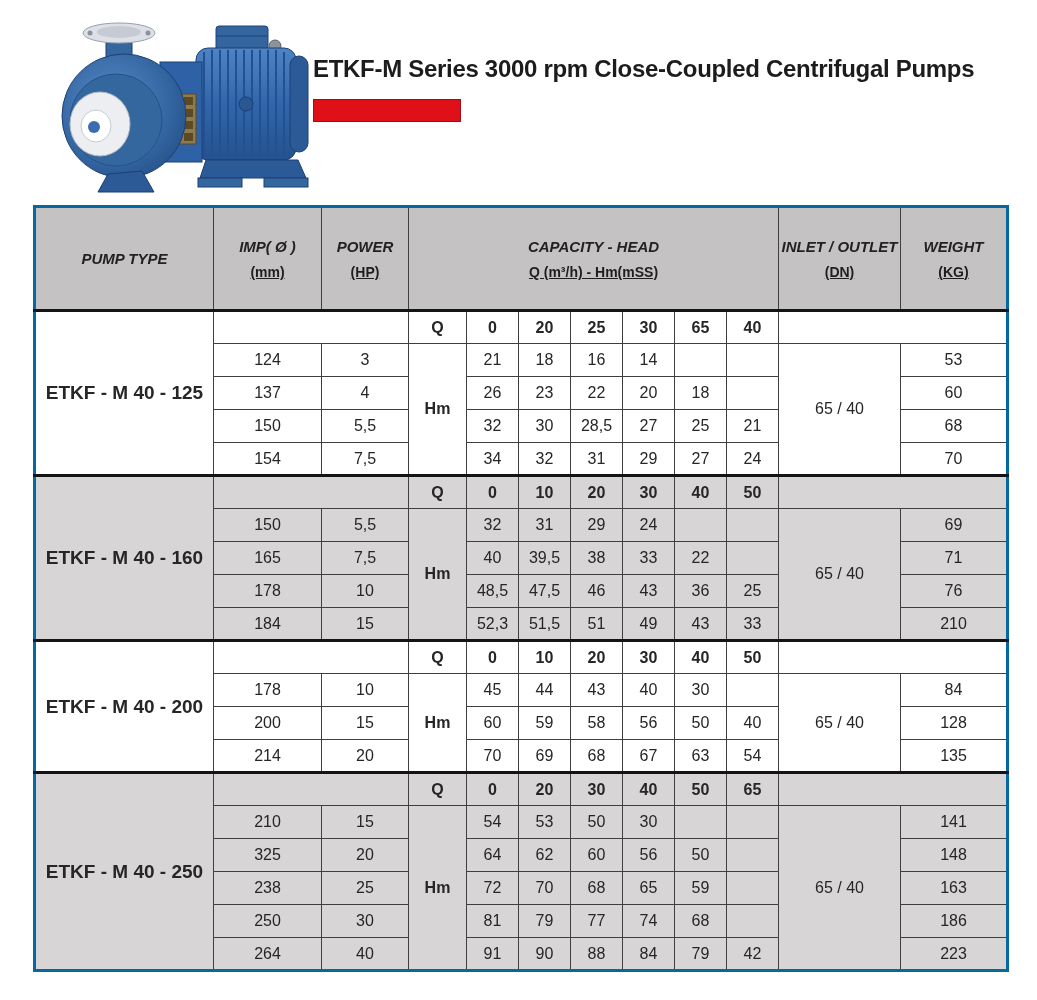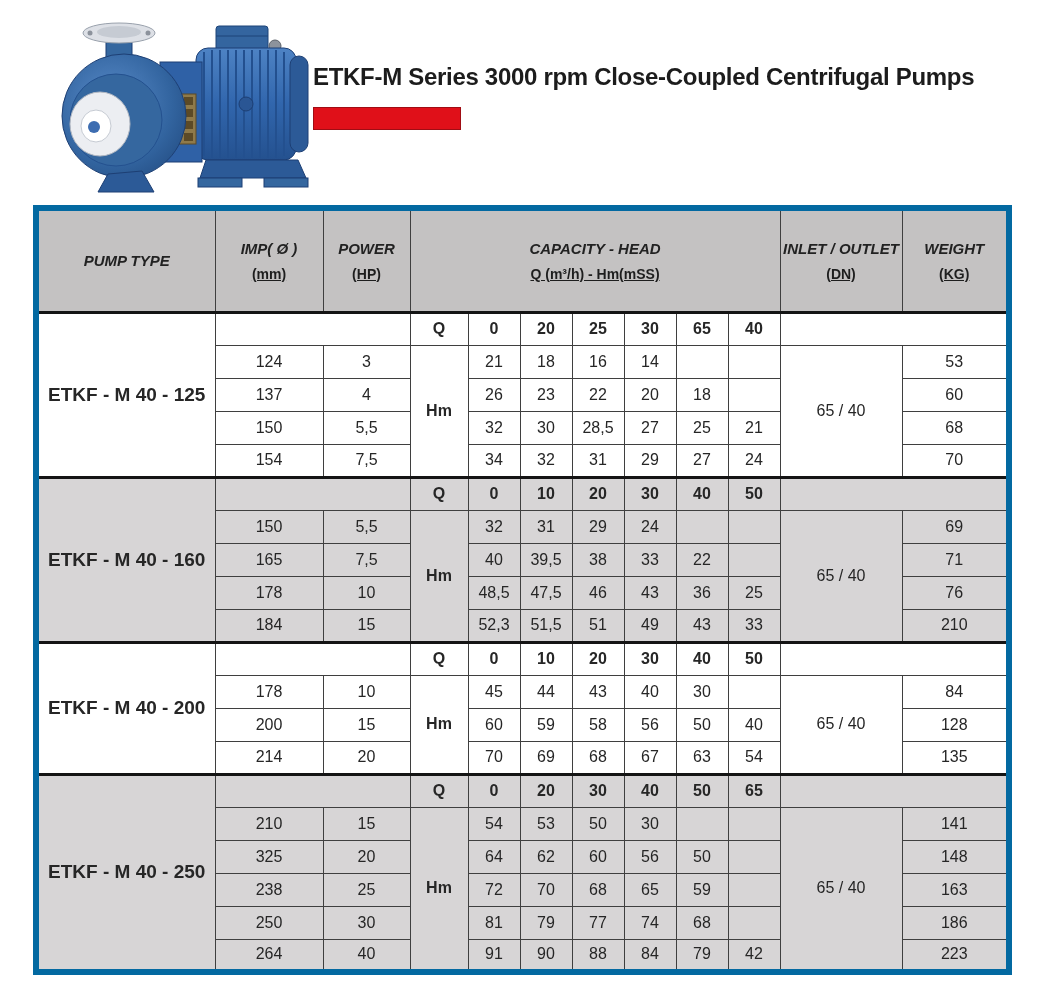--- a/index.html
+++ b/index.html
@@ -7,37 +7,37 @@
   body {
     width: 1037px; height: 1000px;
     background: #ffffff;
     font-family: "Liberation Sans", sans-serif;
     position: relative;
     color: #262626;
   }
 
   
   .pump-figure { position: absolute; left: 28px; top: 6px; width: 290px; height: 192px; }
-  .title-block { position: absolute; left: 313px; top: 8px; width: 724px; height: 200px; }
+  .title-block { position: absolute; left: 313px; top: 0; width: 724px; height: 200px; }
   .page-title {
     position: absolute; left: 0; top: 55px; margin: 0;
     font-size: 24px; font-weight: 700; letter-spacing: -0.3px;
     color: #1c1c1c; white-space: nowrap;
   }
   .red-bar {
     position: absolute; left: 0; top: 99px;
     width: 148px; height: 23px;
     background: #e01019; border: 1px solid #a00d14;
   }
 
   
   .table-wrap { position: absolute; left: 33px; top: 205px; }
   table.spec {
     border-collapse: collapse; table-layout: fixed;
-    width: 973px; border: 6px solid #0369a1;
+    width: 973px; border: 3px solid #0369a1;
   }
   table.spec th, table.spec td {
     border: 1px solid #3f3f3f;
     text-align: center; vertical-align: middle;
     padding: 0; overflow: hidden;
   }
   thead th { background: #c4c2c2; height: 104px; }
   .h-line1 { font-style: italic; font-size: 15px; font-weight: 600; color: #222; }
   .h-line2 { font-size: 14px; font-weight: 700; margin-top: 9px; color: #1e1e1e; text-decoration: underline; }
   tbody td { height: 33px; font-size: 16px; background: #ffffff; }

